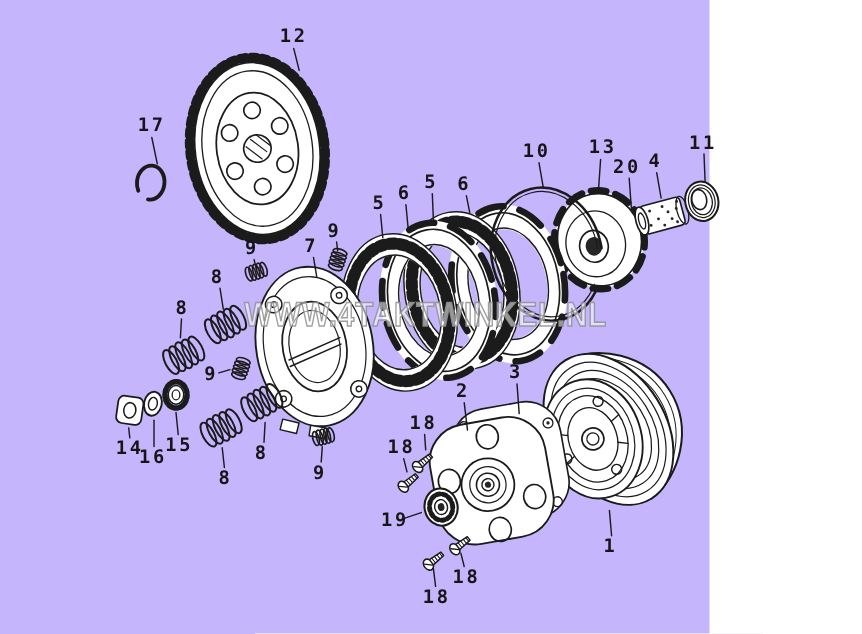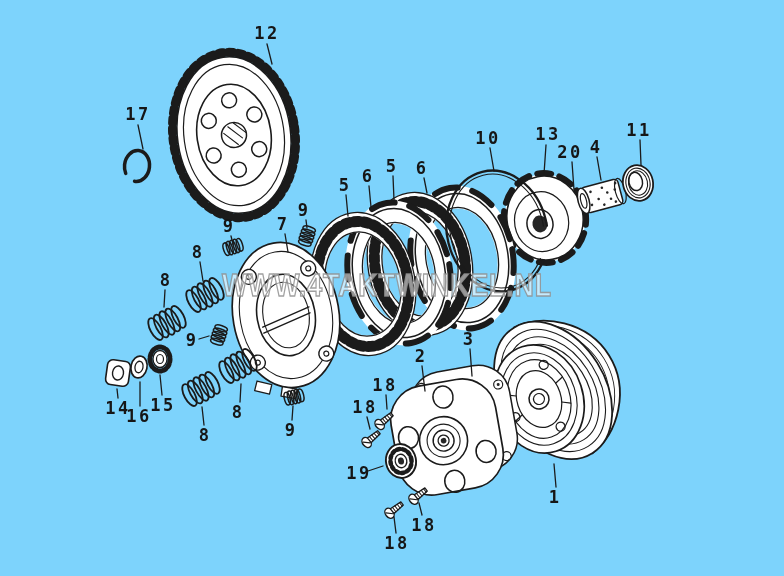--- a/index.html
+++ b/index.html
@@ -1,16 +1,16 @@
 <!DOCTYPE html>
 <html><head>
 <meta charset="utf-8">
 <style>
   html,body{margin:0;padding:0;background:#ffffff;width:784px;height:576px;overflow:hidden;}
-  .stage{position:relative;width:784px;height:576px;background:#7dd3fc;}
+  .stage{position:relative;width:645px;height:576px;background:#c4b5fd;}
   svg{display:block;}
   .ln{stroke:#1b1b1b;fill:none;stroke-linecap:round;stroke-linejoin:round;}
   .wf{fill:#ffffff;}
   .wring{fill:#ffffff;fill-rule:evenodd;stroke:none;}
   .dk{fill:#262626;stroke:none;}
   .callout{
     font-family:"DejaVu Sans Mono",monospace;
     font-weight:bold;font-size:17px;fill:#161616;
     letter-spacing:2.5px;text-anchor:middle;
   }

